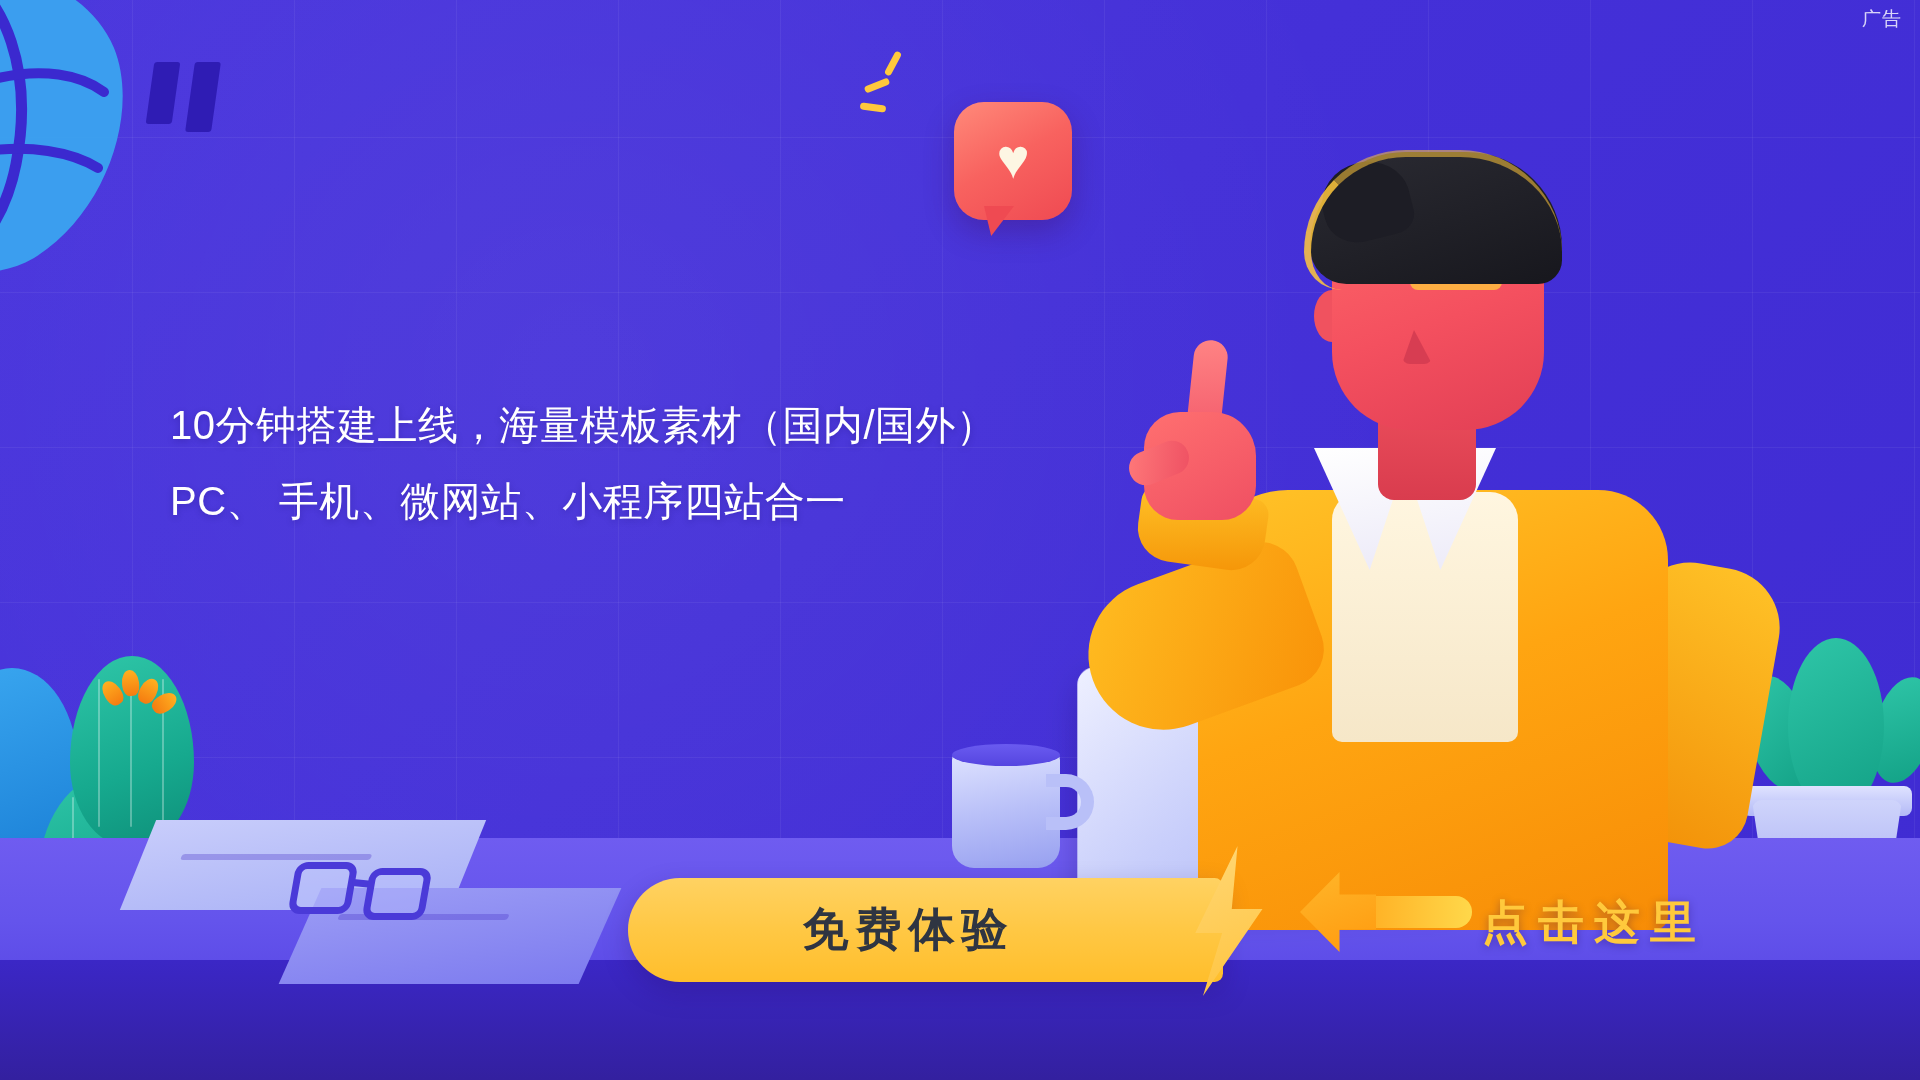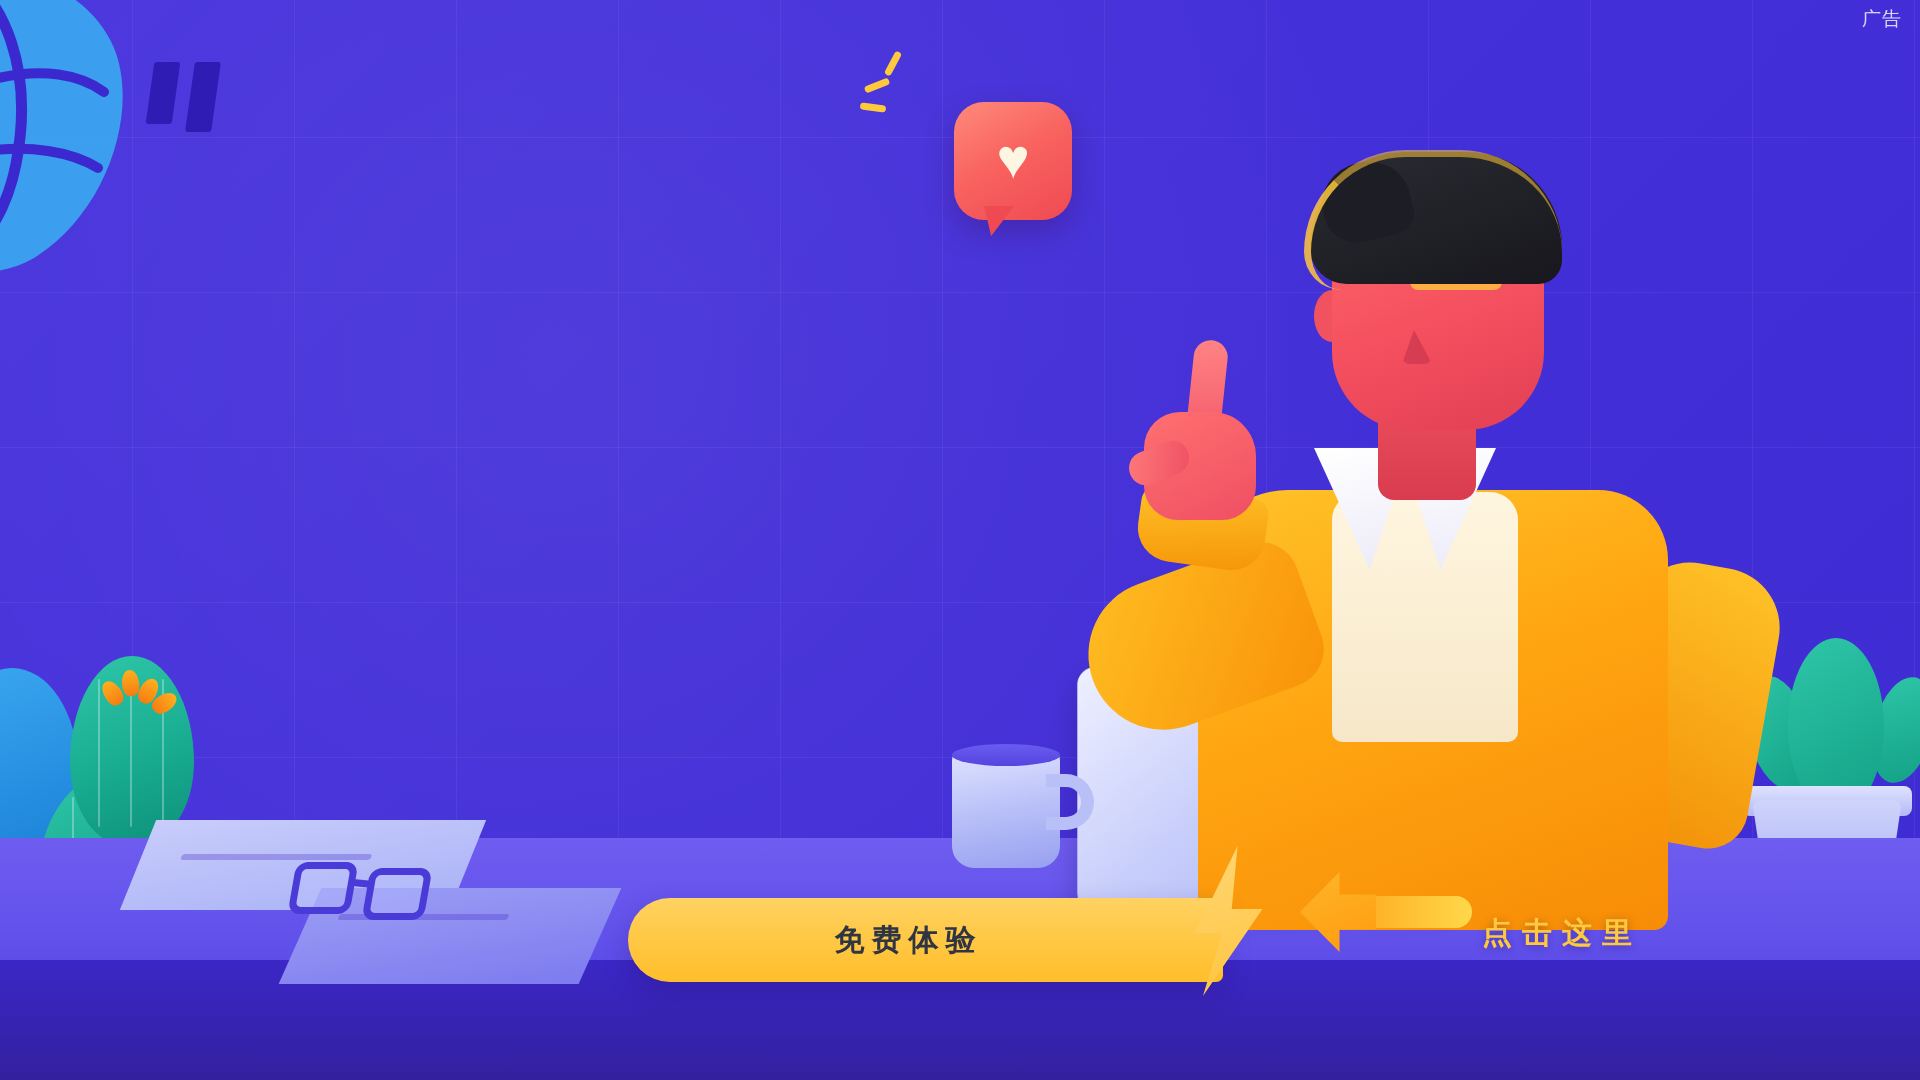--- a/index.html
+++ b/index.html
@@ -346,26 +346,26 @@
     position:absolute; display:block;
     width:26px; height:7px; border-radius:4px; background:#ffc93c;
   }
   .spark i:nth-child(1){ left:20px; top:2px;  transform:rotate(-62deg); }
   .spark i:nth-child(2){ left:4px;  top:24px; transform:rotate(-22deg); }
   .spark i:nth-child(3){ left:0px;  top:46px; transform:rotate(8deg); }
 
   
   .cta-btn {
     position:absolute; left:628px; bottom:98px; z-index:40;
-    width:595px; height:84px;
+    width:595px; height:104px;
     border:none; cursor:pointer;
     background:linear-gradient(180deg,#ffd262 0%,#ffc845 48%,#ffbe2b 100%);
     border-radius:62px 10px 10px 62px;
     color:#2f3542;
-    font-size:30px; font-weight:bold; letter-spacing:7px;
+    font-size:46px; font-weight:bold; letter-spacing:7px;
     font-family:"Liberation Sans","DejaVu Sans",sans-serif;
     box-shadow:0 10px 26px rgba(40,10,100,.25);
     display:flex; align-items:center; justify-content:center;
     padding-right:34px;
   }
   .bolt {
     position:absolute; left:1178px; bottom:84px; z-index:42;
     width:96px; height:150px;
     background:linear-gradient(160deg,#ffd878,#ffc33c);
     clip-path:polygon(62% 0,18% 58%,46% 58%,26% 100%,88% 42%,56% 42%);
@@ -381,21 +381,21 @@
   }
   .arrow-head {
     position:absolute; left:0; top:0;
     width:76px; height:80px;
     background:linear-gradient(160deg,#ffb62a,#ff9a0e);
     clip-path:polygon(0 50%,52% 0,52% 28%,100% 28%,100% 72%,52% 72%,52% 100%);
     border-radius:8px;
   }
   .click-here {
     position:absolute; left:1482px; bottom:126px; z-index:42;
-    color:#ffc93c; font-size:30px; font-weight:bold; letter-spacing:10px;
+    color:#ffc93c; font-size:46px; font-weight:bold; letter-spacing:10px;
     white-space:nowrap;
     text-shadow:0 2px 8px rgba(30,5,90,.35);
   }
 </style>
 </head>
 <body>
 
 <div id="banner">
 
   <div class="grid"></div>
@@ -438,20 +438,22 @@
   <div class="pot-wrap">
     <div class="pot-cac pc2"></div>
     <div class="pot-cac pc3"></div>
     <div class="pot-cac pc1"></div>
     <div class="pot-rim"></div>
     <div class="pot-body"></div>
   </div>
 
 
   <div class="bullets">
+    <div class="line">10分钟搭建上线，海量模板素材（国内/国外）</div>
+    <div class="line">PC、 手机、微网站、小程序四站合一</div>
   </div>
 
   <div class="desk"></div>
   <div class="desk-shadow"></div>
 
   <div class="desk-paper">
     <span class="paper-line" style="left:40px; top:34px; width:190px;"></span>
   </div>
   <div class="desk-paper2">
     <span class="paper-line" style="left:30px; top:26px; width:170px;"></span>

